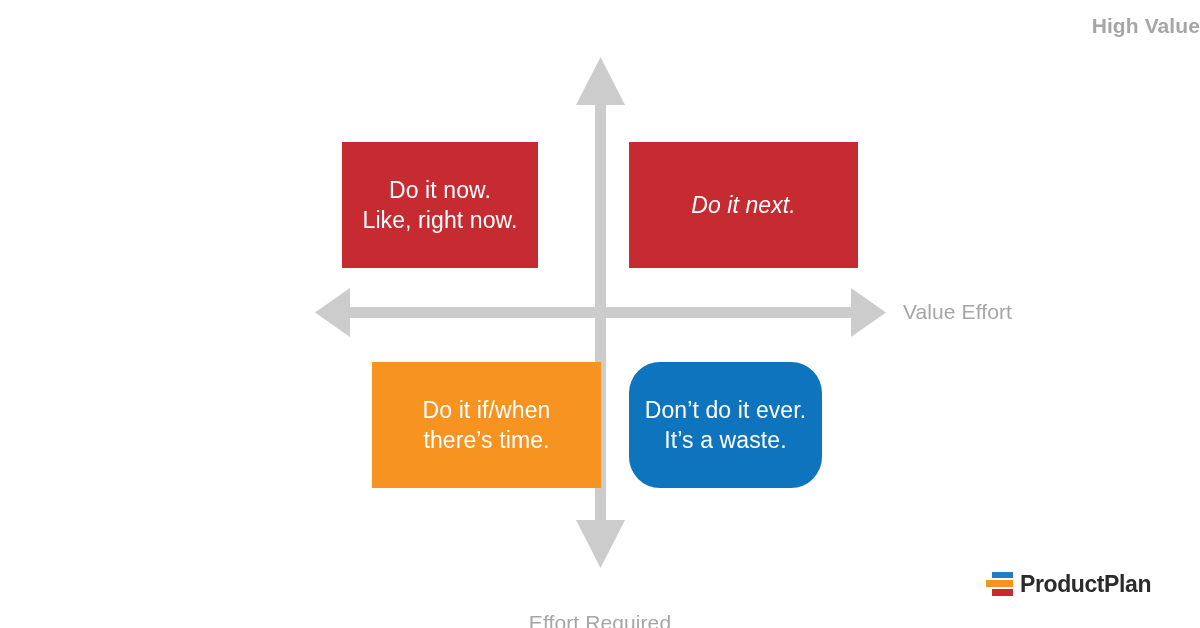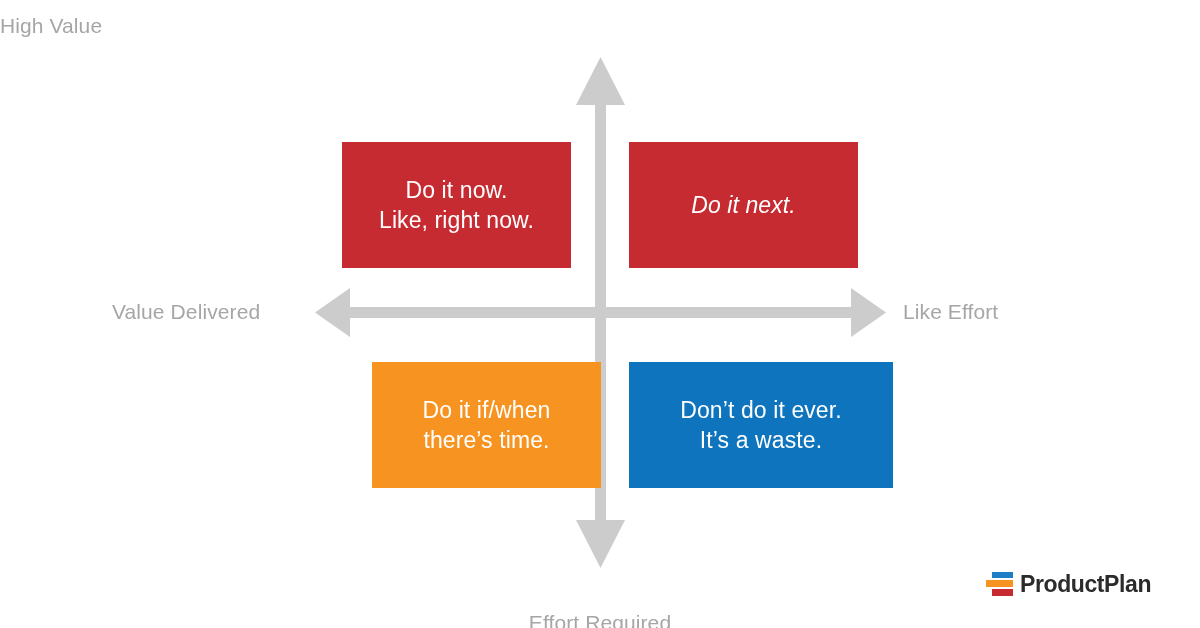--- a/index.html
+++ b/index.html
@@ -25,21 +25,21 @@
   
   .axis-label {
     position: absolute;
     color: #a6a6a6;
     font-size: 21px;
     font-weight: 400;
     letter-spacing: 0.1px;
     white-space: nowrap;
     line-height: 1;
   }
-  #label-high-value  { left: 0; right: 0; top: 15px; text-align: left; }
+  #label-high-value  { left: 8px; right: 0; top: 15px; text-align: right; font-weight: bold; }
   #label-effort-req  { left: 0; right: 0; top: 612px; text-align: center; }
   #label-value-del   { left: 112px; top: 301px; }
   #label-high-effort { left: 903px; top: 301px; }
 
   
   #axes-svg {
     position: absolute;
     left: 0;
     top: 0;
     width: 1200px;
@@ -57,24 +57,24 @@
   .quadrant-text {
     color: #ffffff;
     font-size: 23px;
     line-height: 1.32;
     text-align: center;
     letter-spacing: 0.1px;
     white-space: pre-line;
     padding: 0 8px;
   }
 
-  #quadrant-do-it-now  { left: 342px; top: 142px; width: 229px; height: 126px; }
+  #quadrant-do-it-now  { left: 342px; top: 142px; width: 196px; height: 126px; }
   #quadrant-do-it-next { left: 629px; top: 142px; width: 229px; height: 126px; font-style: italic; }
   #quadrant-do-if-when { left: 360px; top: 362px; width: 229px; height: 126px; margin-left: 12px; }
-  #quadrant-dont-do-it { left: 629px; top: 362px; width: 264px; height: 126px; }
+  #quadrant-dont-do-it { left: 629px; top: 362px; width: 193px; height: 126px; border-radius: 31px; }
 
   
   #brand-logo {
     position: absolute;
     left: 985px;
     top: 570px;
     display: flex;
     align-items: center;
     gap: 3px;
     text-align: center;
@@ -108,23 +108,22 @@
 
     <polygon points="315,312.5 350,288 350,337" fill="#cccccc"></polygon>
 
     <polygon points="886,312.5 851,288 851,337" fill="#cccccc"></polygon>
   </svg>
 
   <div class="axis-label" id="label-high-value">High Value</div>
 
   <div class="axis-label" id="label-effort-req">Effort Required</div>
 
-  <div class="axis-label" id="label-value-del">Value Delivered</div>
 
-  <div class="axis-label" id="label-high-effort">Like Effort</div>
+  <div class="axis-label" id="label-high-effort">Value Effort</div>
 
   <div class="quadrant" id="quadrant-do-it-now" style="background-color: rgb(198, 43, 49);">
     <div class="quadrant-text">Do it now.
 Like, right now.</div>
   </div>
 
   <div class="quadrant" id="quadrant-do-it-next" style="background-color: rgb(198, 43, 49);">
     <div class="quadrant-text">Do it next.</div>
   </div>
 

